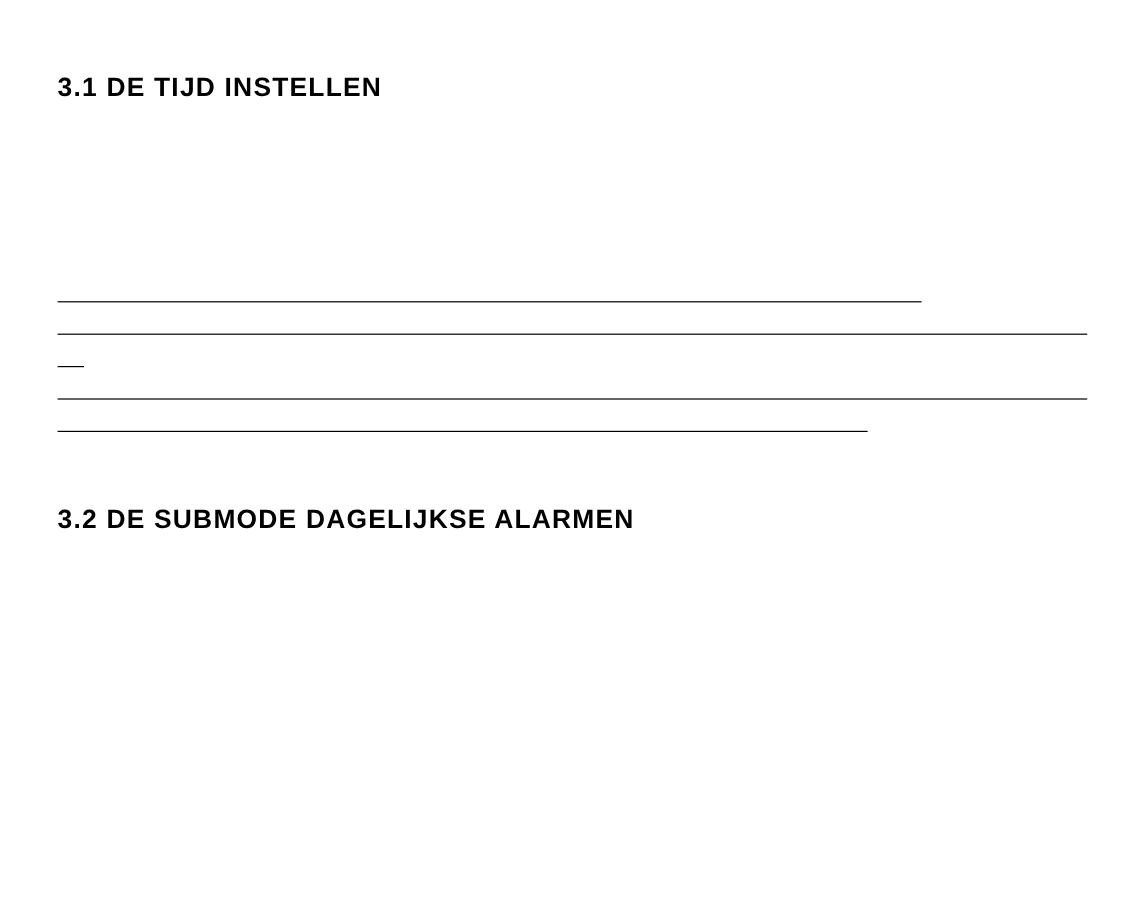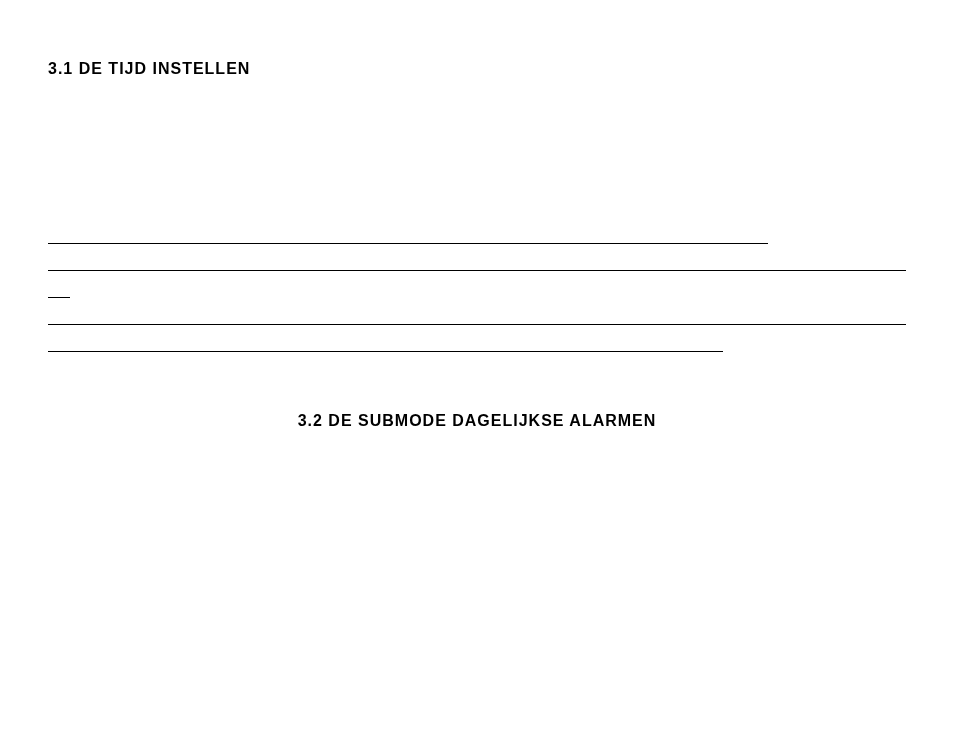--- a/index.html
+++ b/index.html
@@ -9,21 +9,21 @@
     }
     body {
       width: 954px;
       height: 755px;
       background: #ffffff;
       font-family: Arial, Helvetica, sans-serif;
       padding: 60px 48px;
       position: relative;
     }
     .heading {
-      font-size: 16px;
+      font-size: 22px;
       font-weight: 900;
       letter-spacing: 1px;
       color: #000000;
       text-transform: uppercase;
     }
     .heading-1 {
       margin-bottom: 165px;
     }
     .lines-block {
       margin-bottom: 60px;
@@ -44,21 +44,20 @@
     }
     .line-4 {
       width: 100%;
     }
     .line-5 {
       width: 675px;
       margin-bottom: 0;
     }
     .heading-2 {
       margin-top: 42px;
-      text-align: center;
     }
   </style>
 </head>
 <body>
 
 <h2 class="heading heading-1">3.1 DE TIJD INSTELLEN</h2>
 
 <div class="lines-block">
   <div class="line line-1"></div>
   <div class="line line-2"></div>

